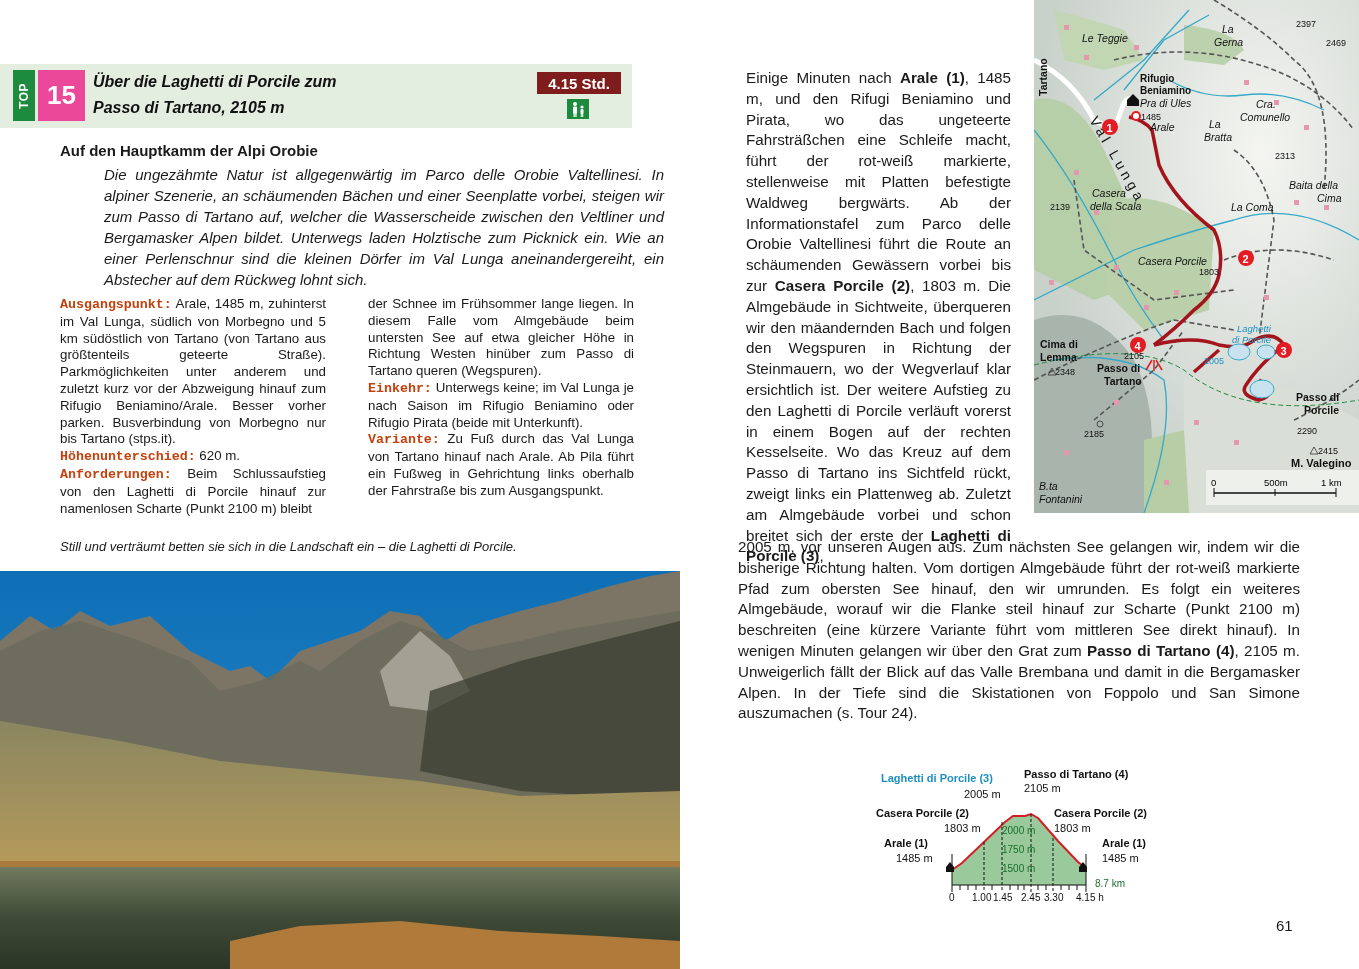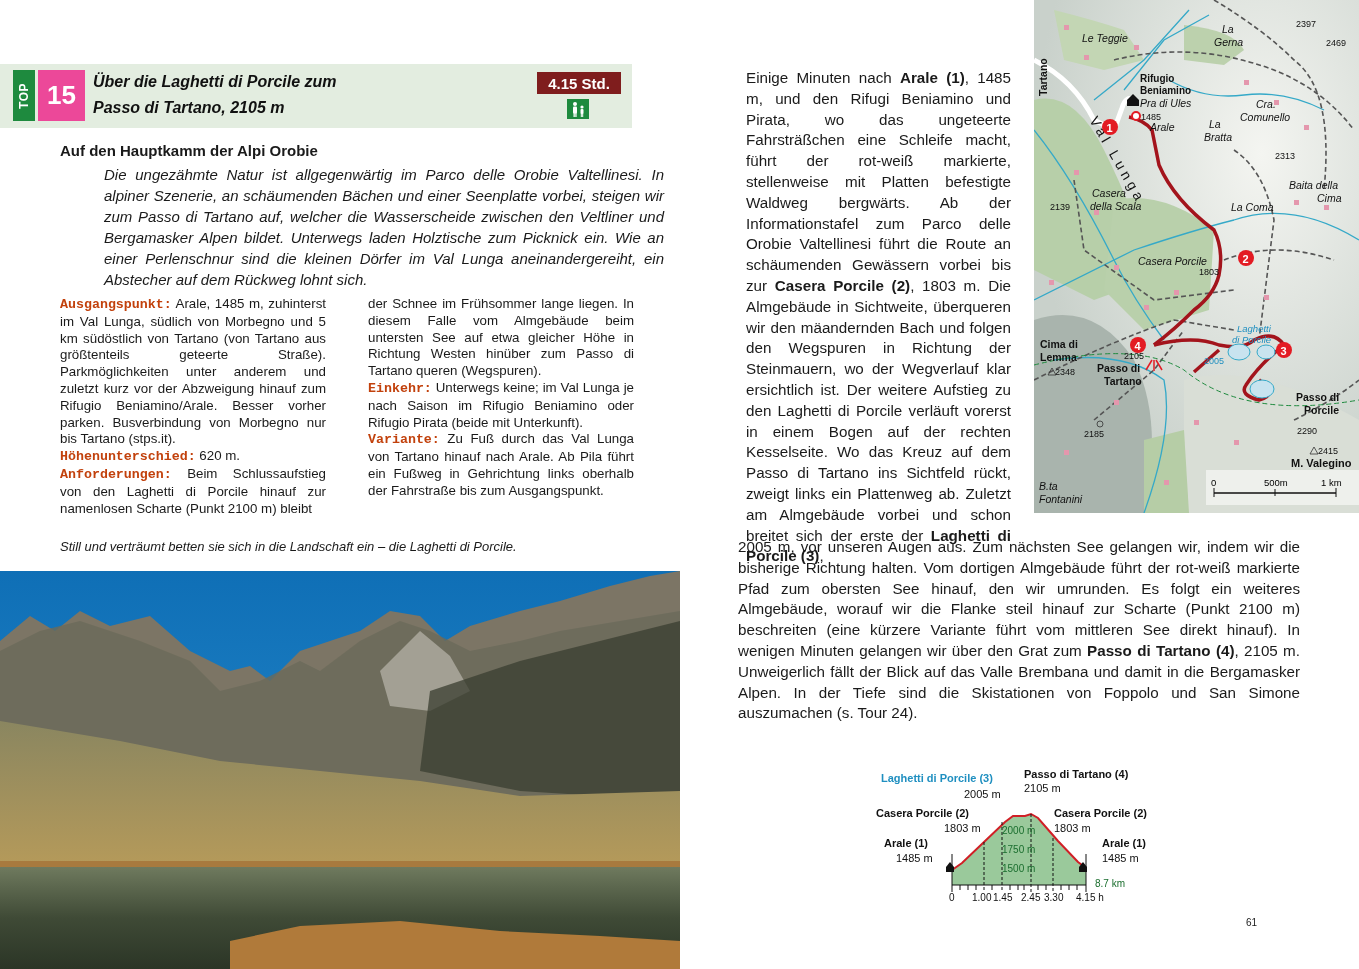--- a/index.html
+++ b/index.html
@@ -35,21 +35,21 @@
 
   
   .map { left: 1034px; top: 0; width: 325px; height: 513px; overflow: hidden; background: #dfe6e0; }
   .map svg { display: block; }
   .map text { font-family: "Liberation Sans", sans-serif; }
 
   
   .profile { left: 860px; top: 764px; width: 320px; height: 150px; }
   .profile svg text { font-family: "Liberation Sans", sans-serif; }
 
-  .page-number { left: 1246px; top: 917px; font-size: 10px; }
+  .page-number { left: 1276px; top: 917px; font-size: 15px; }
 </style>
 </head>
 <body>
 
 <div class="abs header-bar"></div>
 <div class="abs top-badge">
     <span>TOP</span>
   </div>
 <div class="abs num-badge">15</div>
 <div class="abs tour-title">

